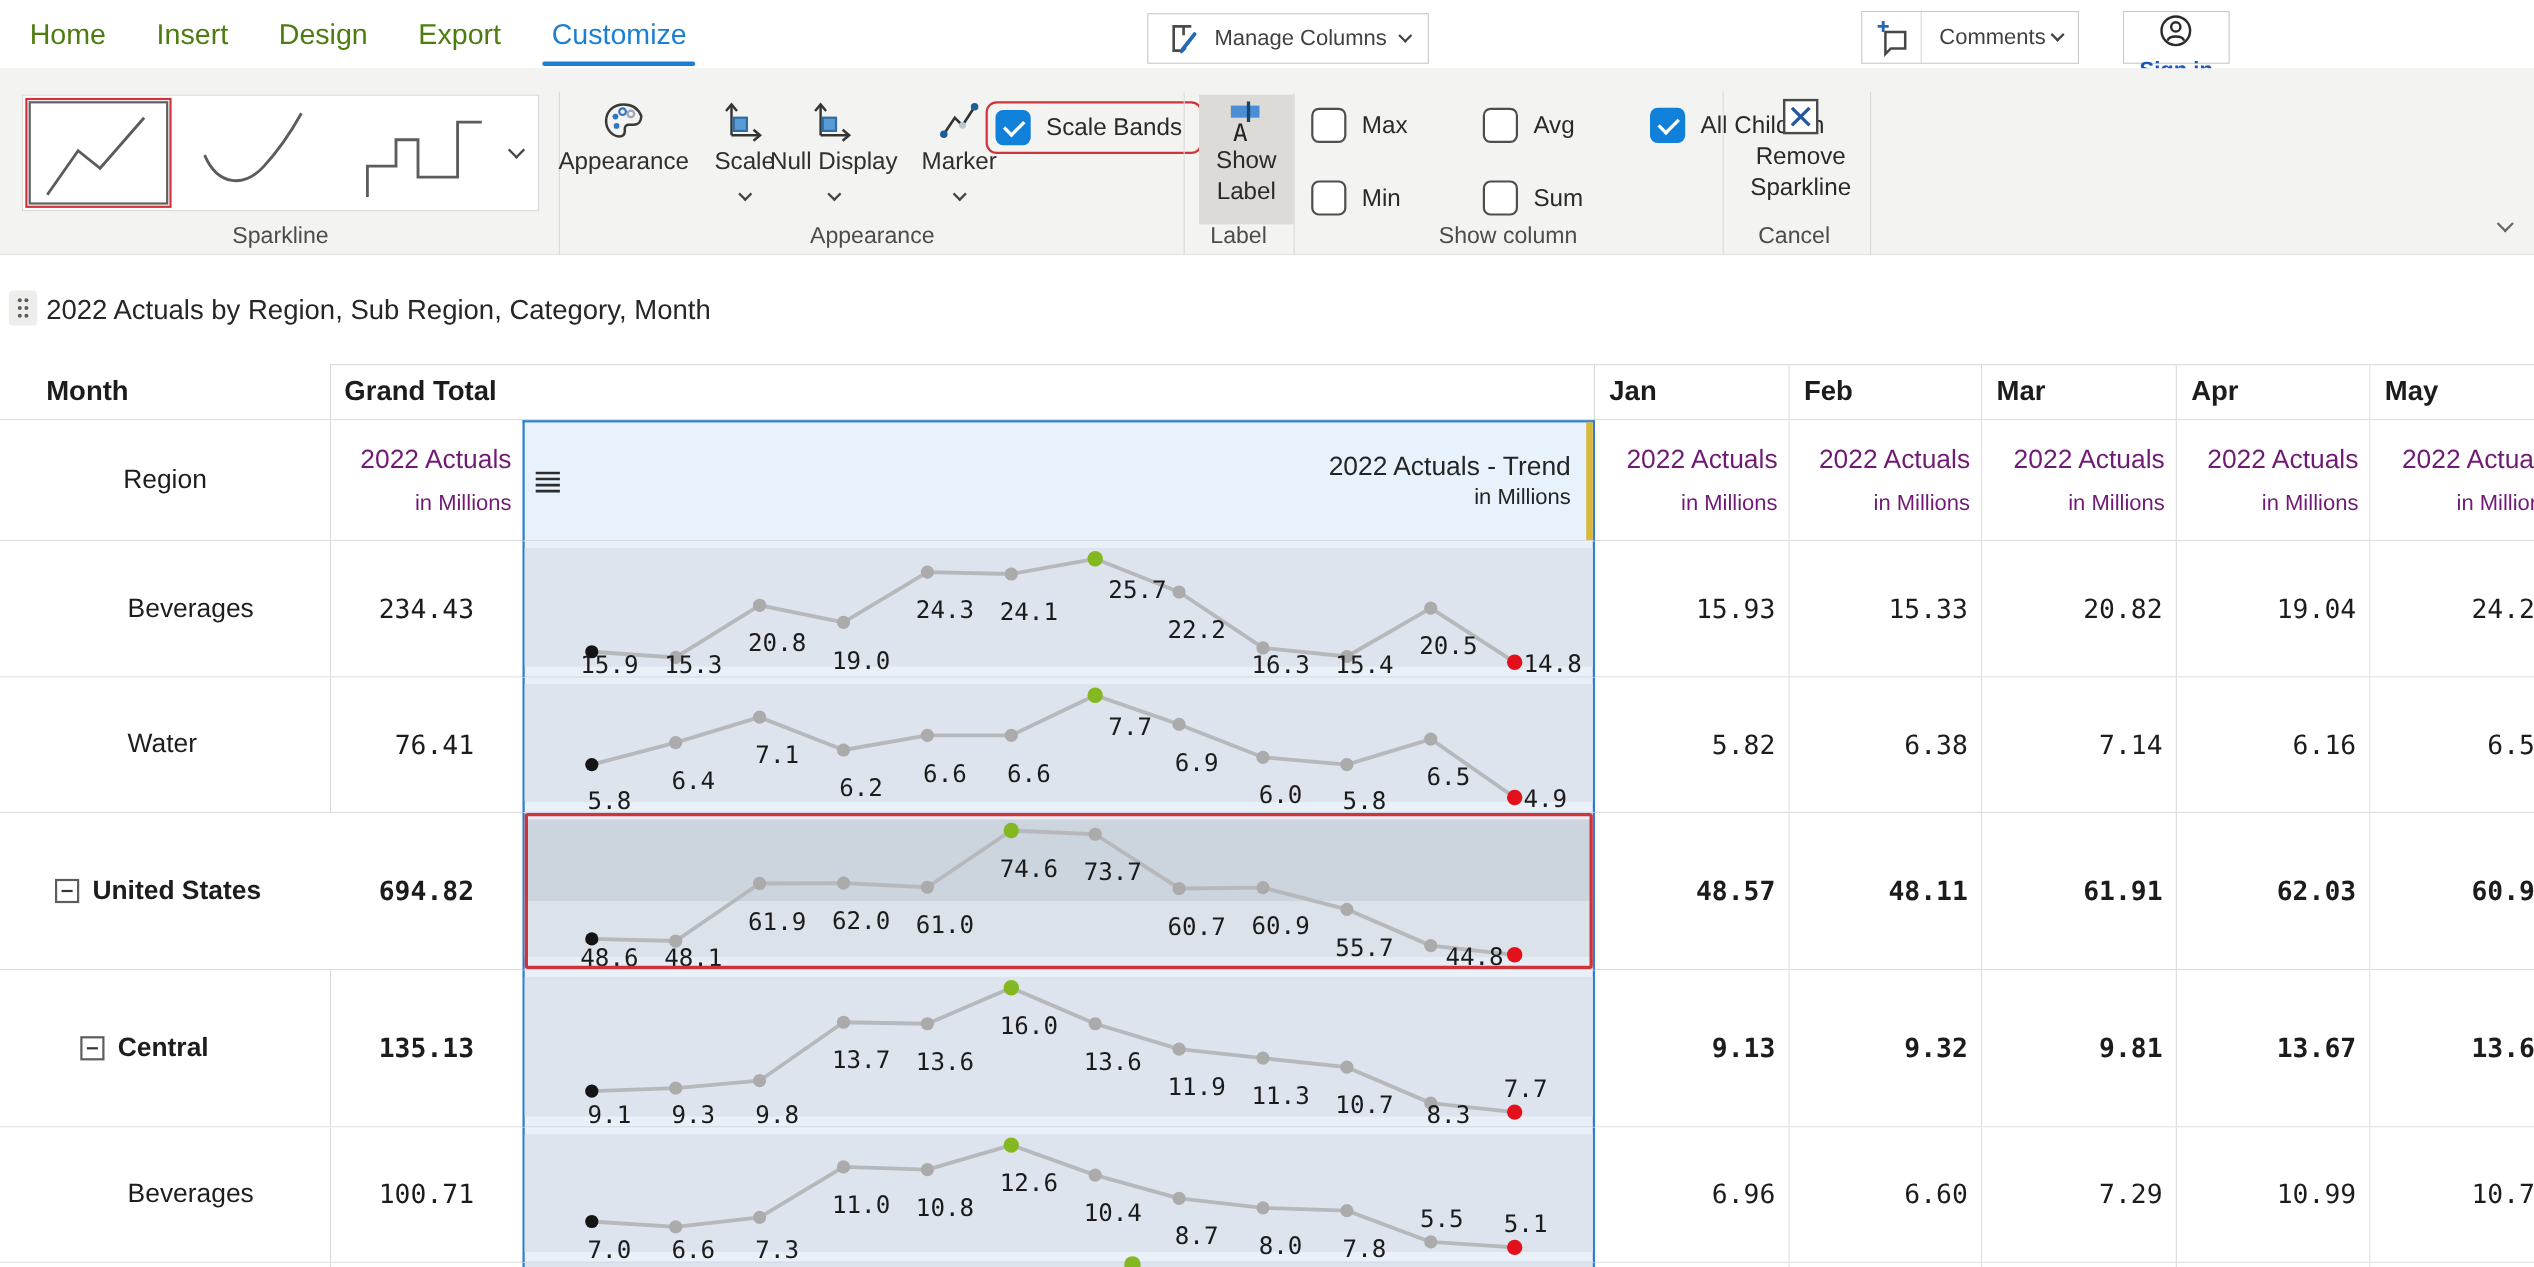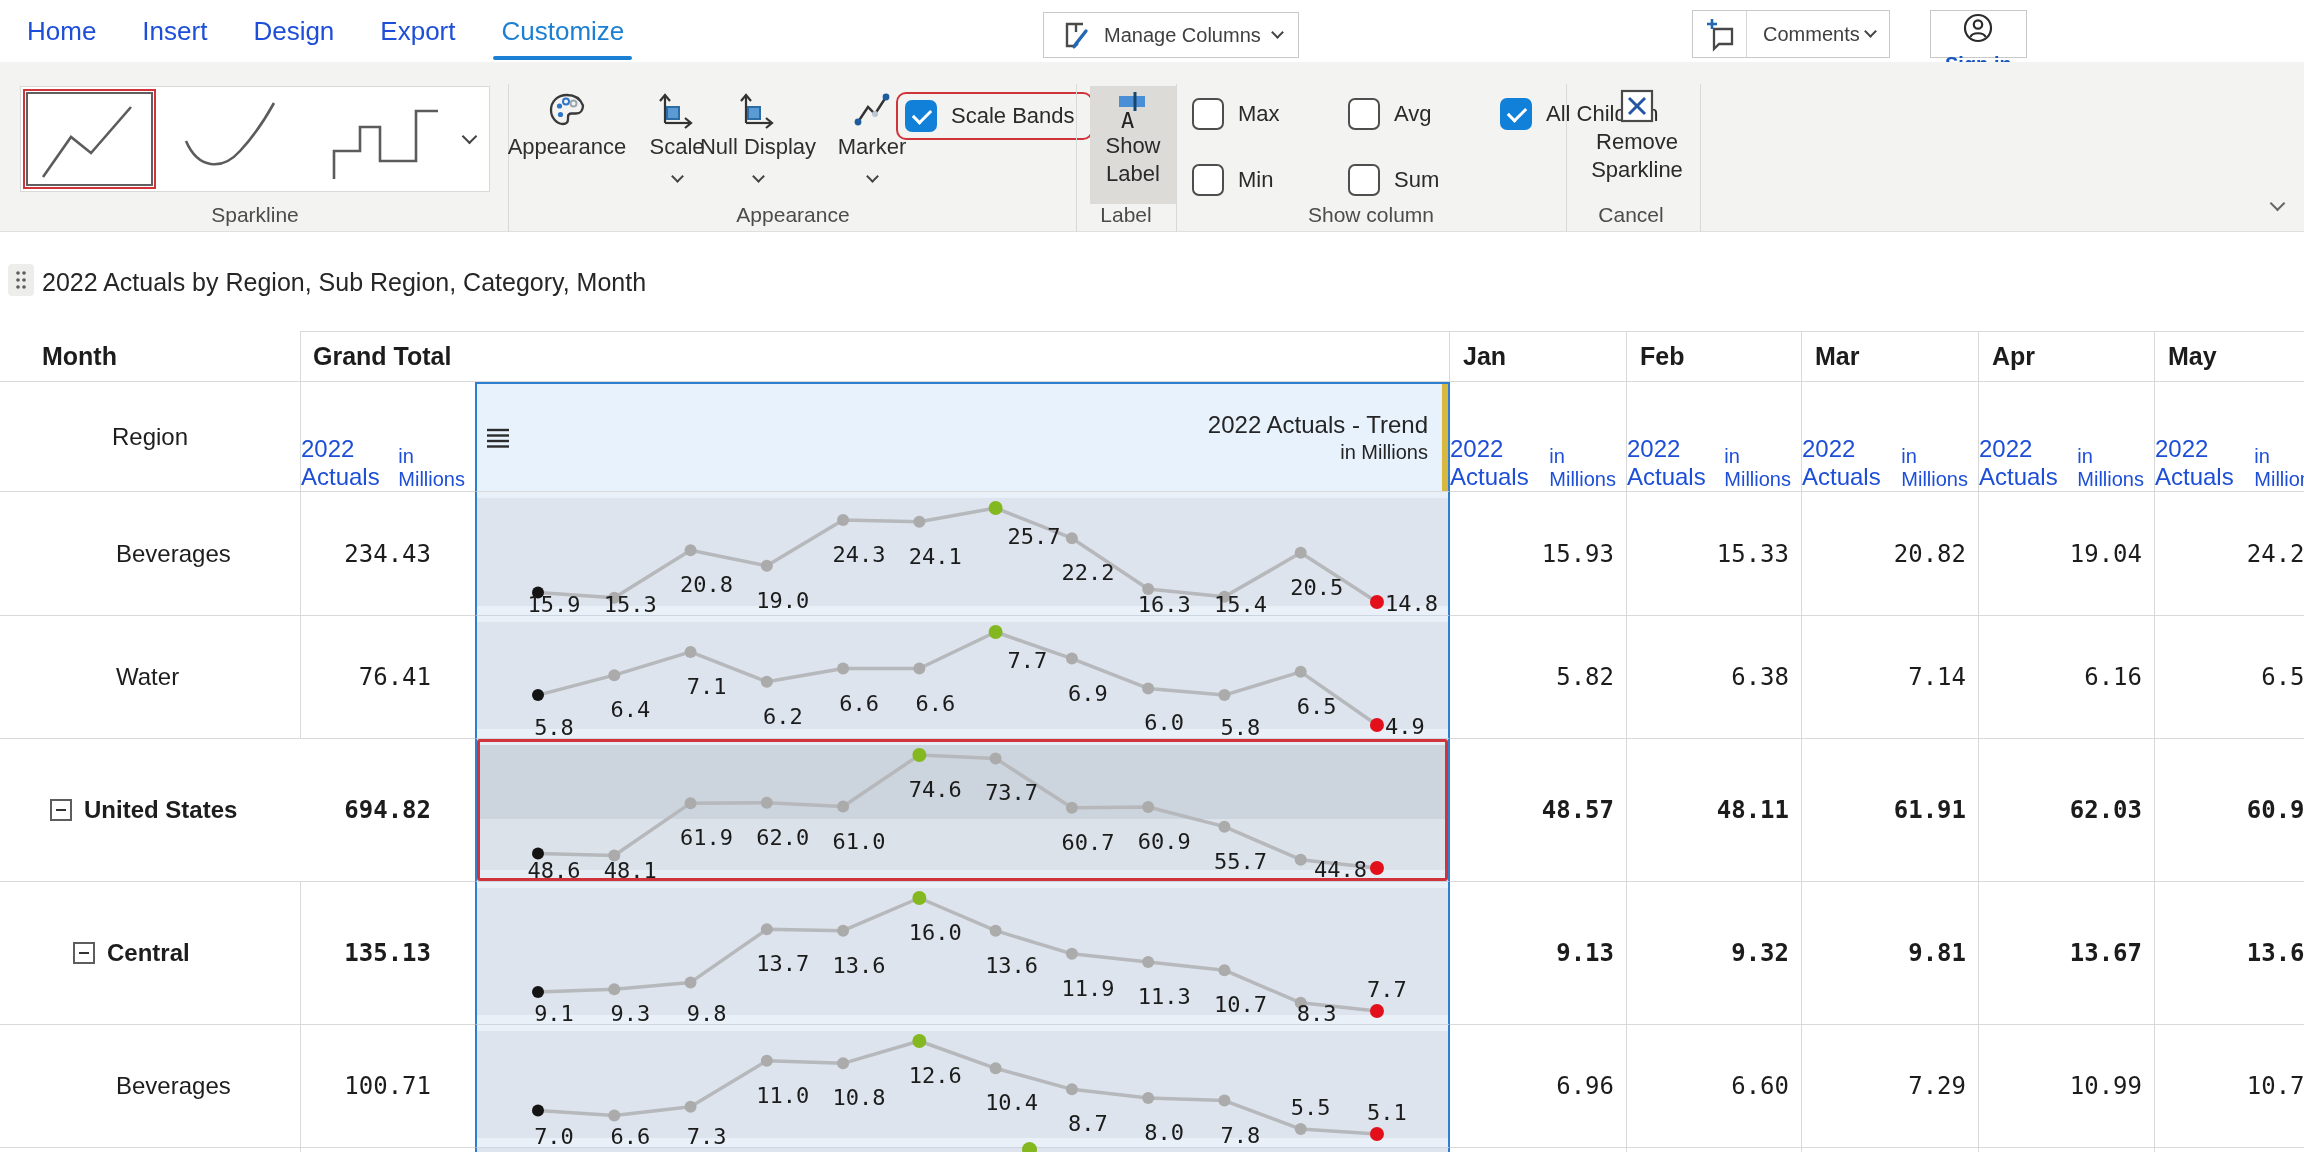--- a/index.html
+++ b/index.html
@@ -4,21 +4,21 @@
 <style>
   * { box-sizing: border-box; margin: 0; padding: 0; }
   html,body { background:#fff; }
   #root {
     position: relative; width: 2304px; height: 1152px; overflow: hidden;
     background: #fff; font-family: "Liberation Sans", sans-serif; color:#222;
   }
   
   .menubar { position:absolute; left:0; top:0; width:100%; height:62px; background:#fff; }
   .menunav { display:flex; gap:46px; padding-left:27px; height:100%; align-items:center; }
-  .menu-item { font-size:26px; color:#1d4ed8; position:relative; height:100%; display:flex; align-items:center; cursor:default; }
+  .menu-item { font-size:26px; color:#4d7c0f; position:relative; height:100%; display:flex; align-items:center; cursor:default; }
   .menu-item.active { color:#1b7fd4; }
   .menu-item.active::after { content:""; position:absolute; left:-8px; right:-8px; bottom:2px; height:4px; background:#1b7fd4; border-radius:2px; }
   .topbtn { position:absolute; display:flex; align-items:center; background:#fff; border:1px solid #c9c9c9; font-size:20px; color:#404040; }
   #manage-columns { left:1043px; top:12px; height:46px; padding:0 16px; gap:12px; }
   #comments-btn { left:1692px; top:10px; height:48px; }
   #comments-btn .iconcell { width:54px; height:100%; display:flex; align-items:center; justify-content:center; border-right:1px solid #d6d6d6; }
   #comments-btn .lblcell { display:flex; align-items:center; padding:0 14px 0 16px; gap:6px; }
   #signin-btn { left:1930px; top:10px; height:48px; padding:0 14px; gap:8px;flex-direction:column; }
   #signin-btn .signin-label { color:#1757be; font-weight:bold; }
   .chev { width:11px; height:11px; border-right:2.5px solid #444; border-bottom:2.5px solid #444; transform:rotate(45deg); margin-top:-6px; }
@@ -49,21 +49,21 @@
   .sheet-title { position:absolute; left:42px; top:36px; font-size:25px; color:#262626; }
   
   #sheet { position:absolute; top:331px; left:0; width:2331px; height:821px; font-size:24px; }
   .cell { position:absolute; background:#fff; }
   .bb { border-bottom:1px solid #d9d9d9; }
   .bt { border-top:1px solid #d9d9d9; }
   .br { border-right:1px solid #d9d9d9; }
   .h1 { display:flex; align-items:center; font-weight:bold; font-size:25px; color:#1c1c1c; }
   .labelcell { display:flex; align-items:center; color:#1d1d1d; }
   .numcell { display:flex; align-items:center; justify-content:flex-end; font-family:"DejaVu Sans Mono", monospace; color:#1c1c1c; }
-  .measure { display:flex; align-items:flex-end; justify-content:center; padding-right:10px; color:#1d4ed8;gap:13px; }
+  .measure { display:flex; flex-direction:column; align-items:flex-end; justify-content:center; padding-right:10px; color:#701a75;gap:13px; }
   .measure .m1 { font-size:24px; }
   .measure .m2 { font-size:20px; margin-top:2px; }
   .trendsel { border-left:2px solid #2e7fd2; border-right:2px solid #2e7fd2; }
   .trendhead { background:#e8f2fc; border-top:2px solid #2e7fd2; }
   .goldstrip { position:absolute; right:0; top:0; bottom:0; width:6px; background:#d8b83e; }
   .sparkcell { background:#eaf0f8; border-bottom:1px solid #ccd5e0; }
   .redoutline { position:absolute; inset:0; border:3px solid #d0343a; border-radius:3px; pointer-events:none; z-index:4; }
   .collapsebox { width:22px; height:22px; border:2px solid #5d5d5d; margin-right:12px; display:inline-flex; align-items:center; justify-content:center; flex:none; }
   .collapsebox::after { content:""; width:10px; height:2px; background:#333; }
   .bold { font-weight:bold; }

